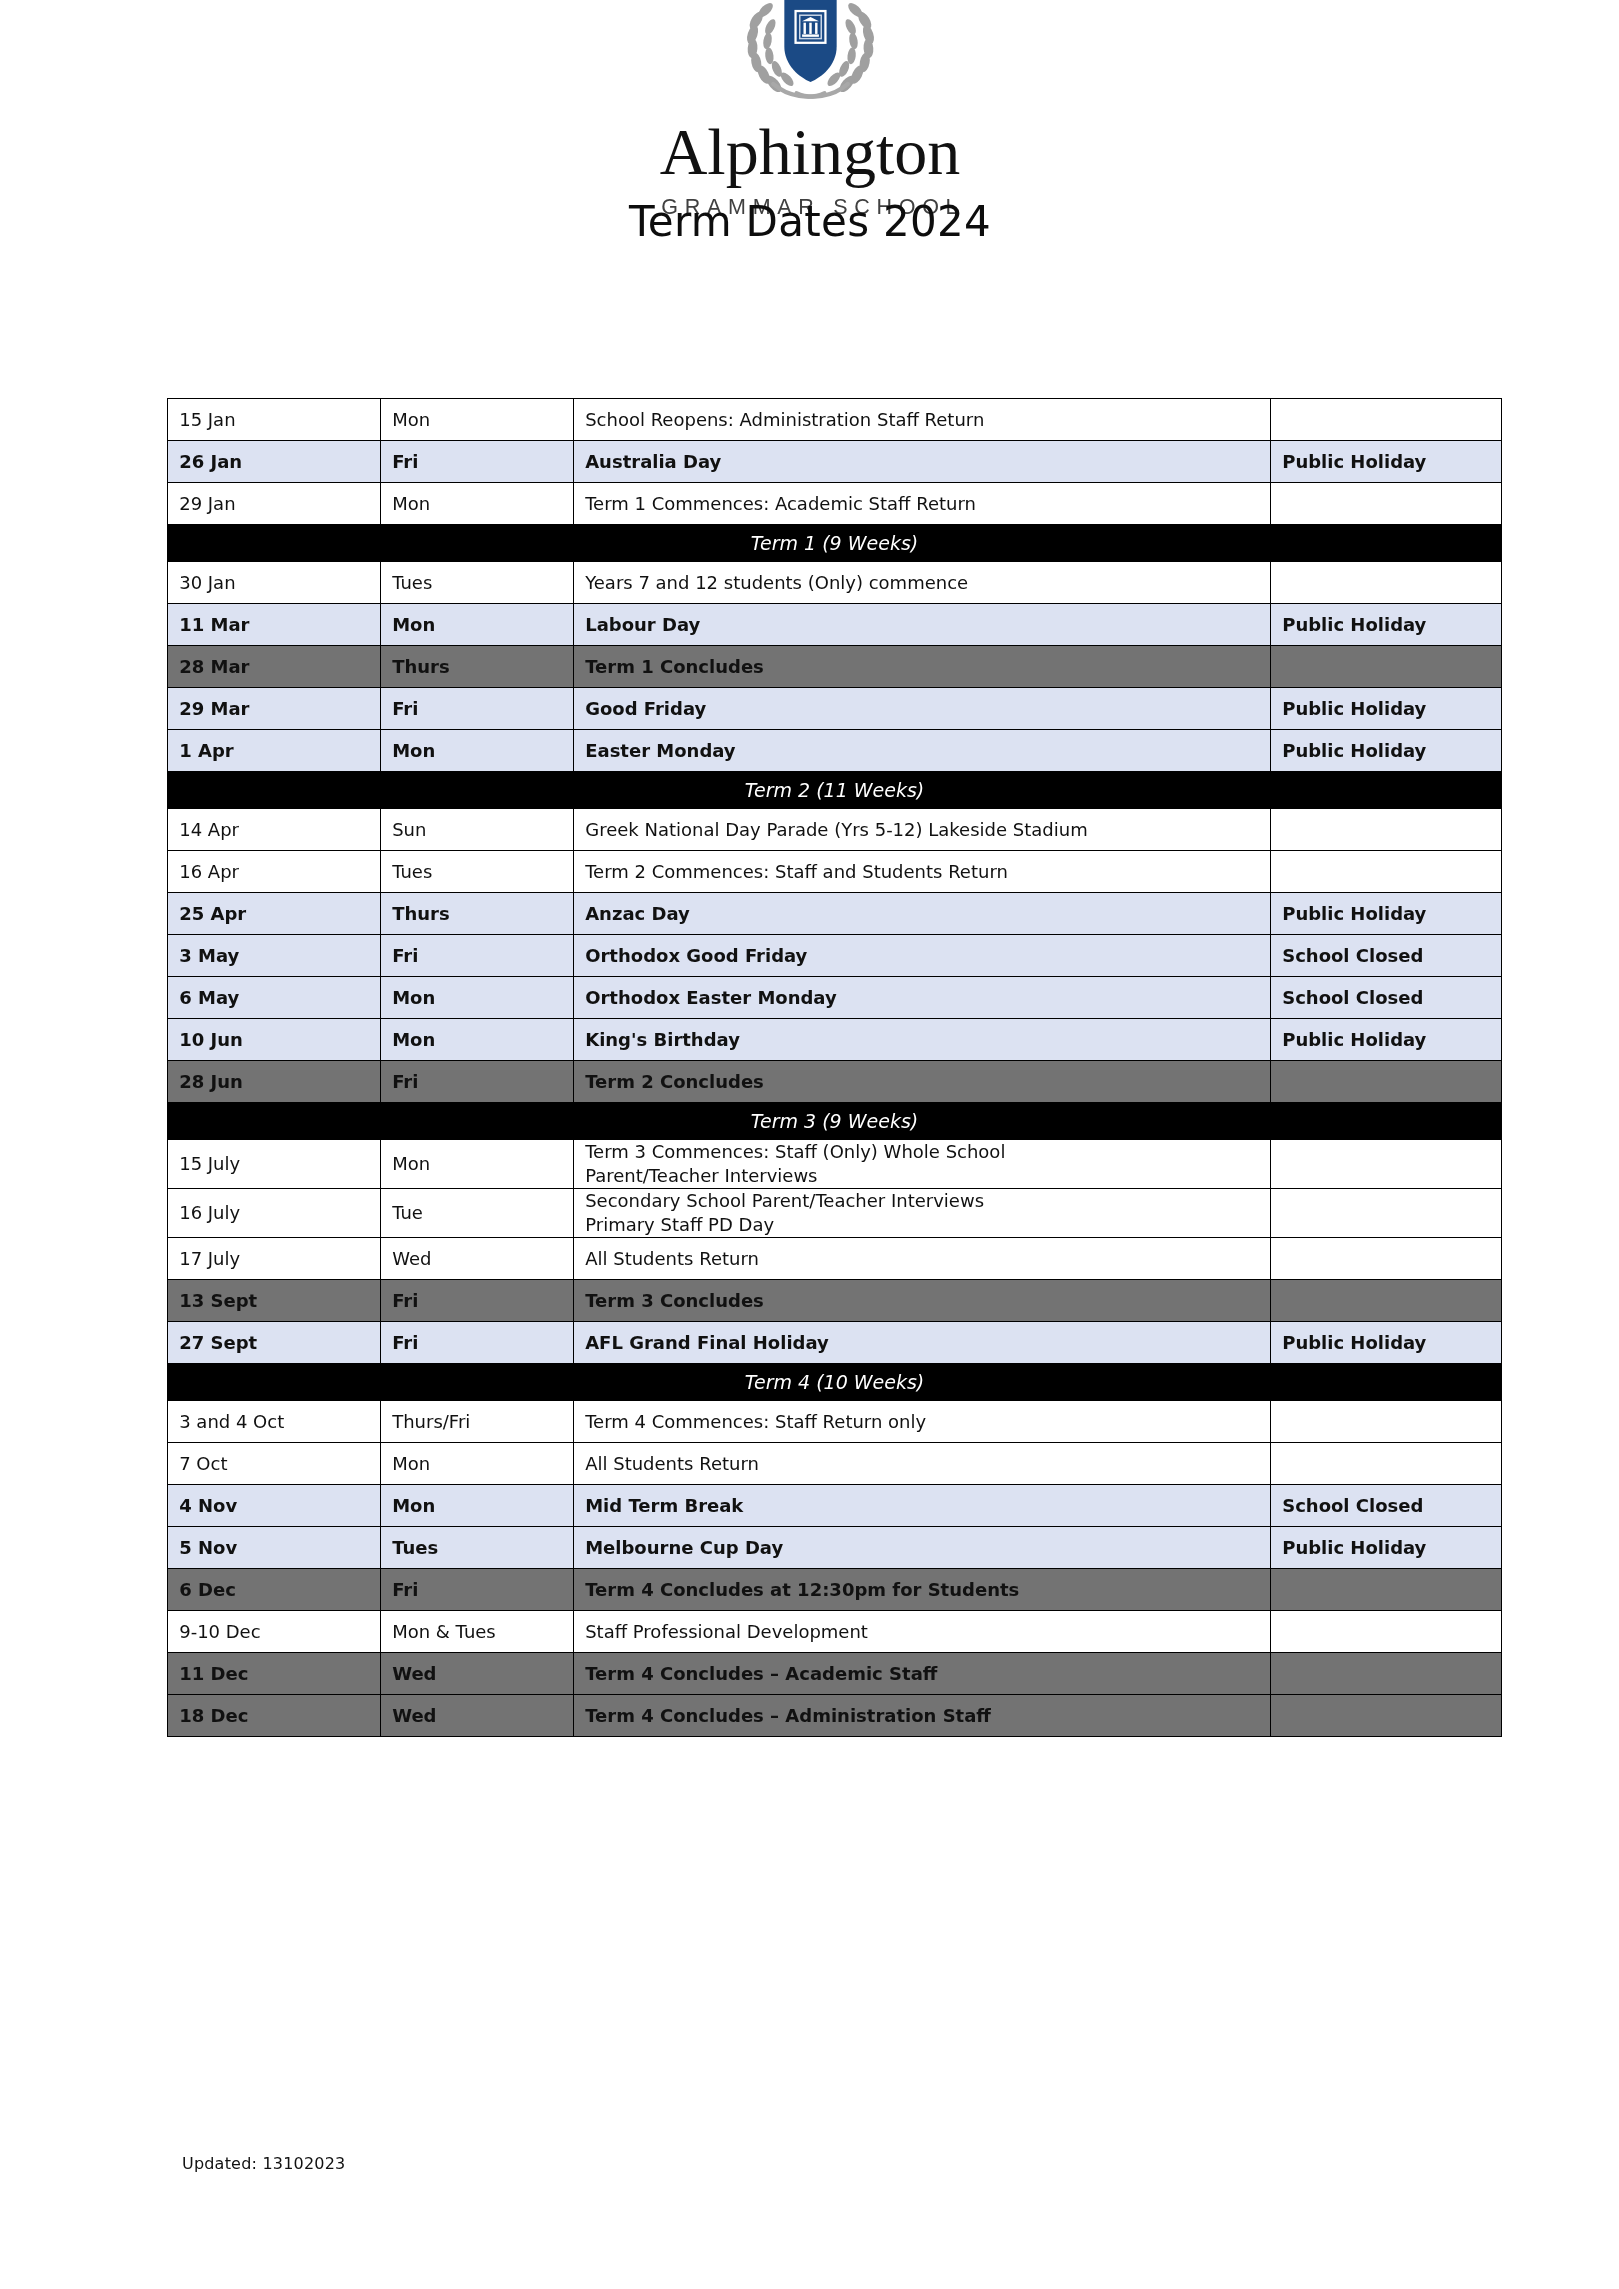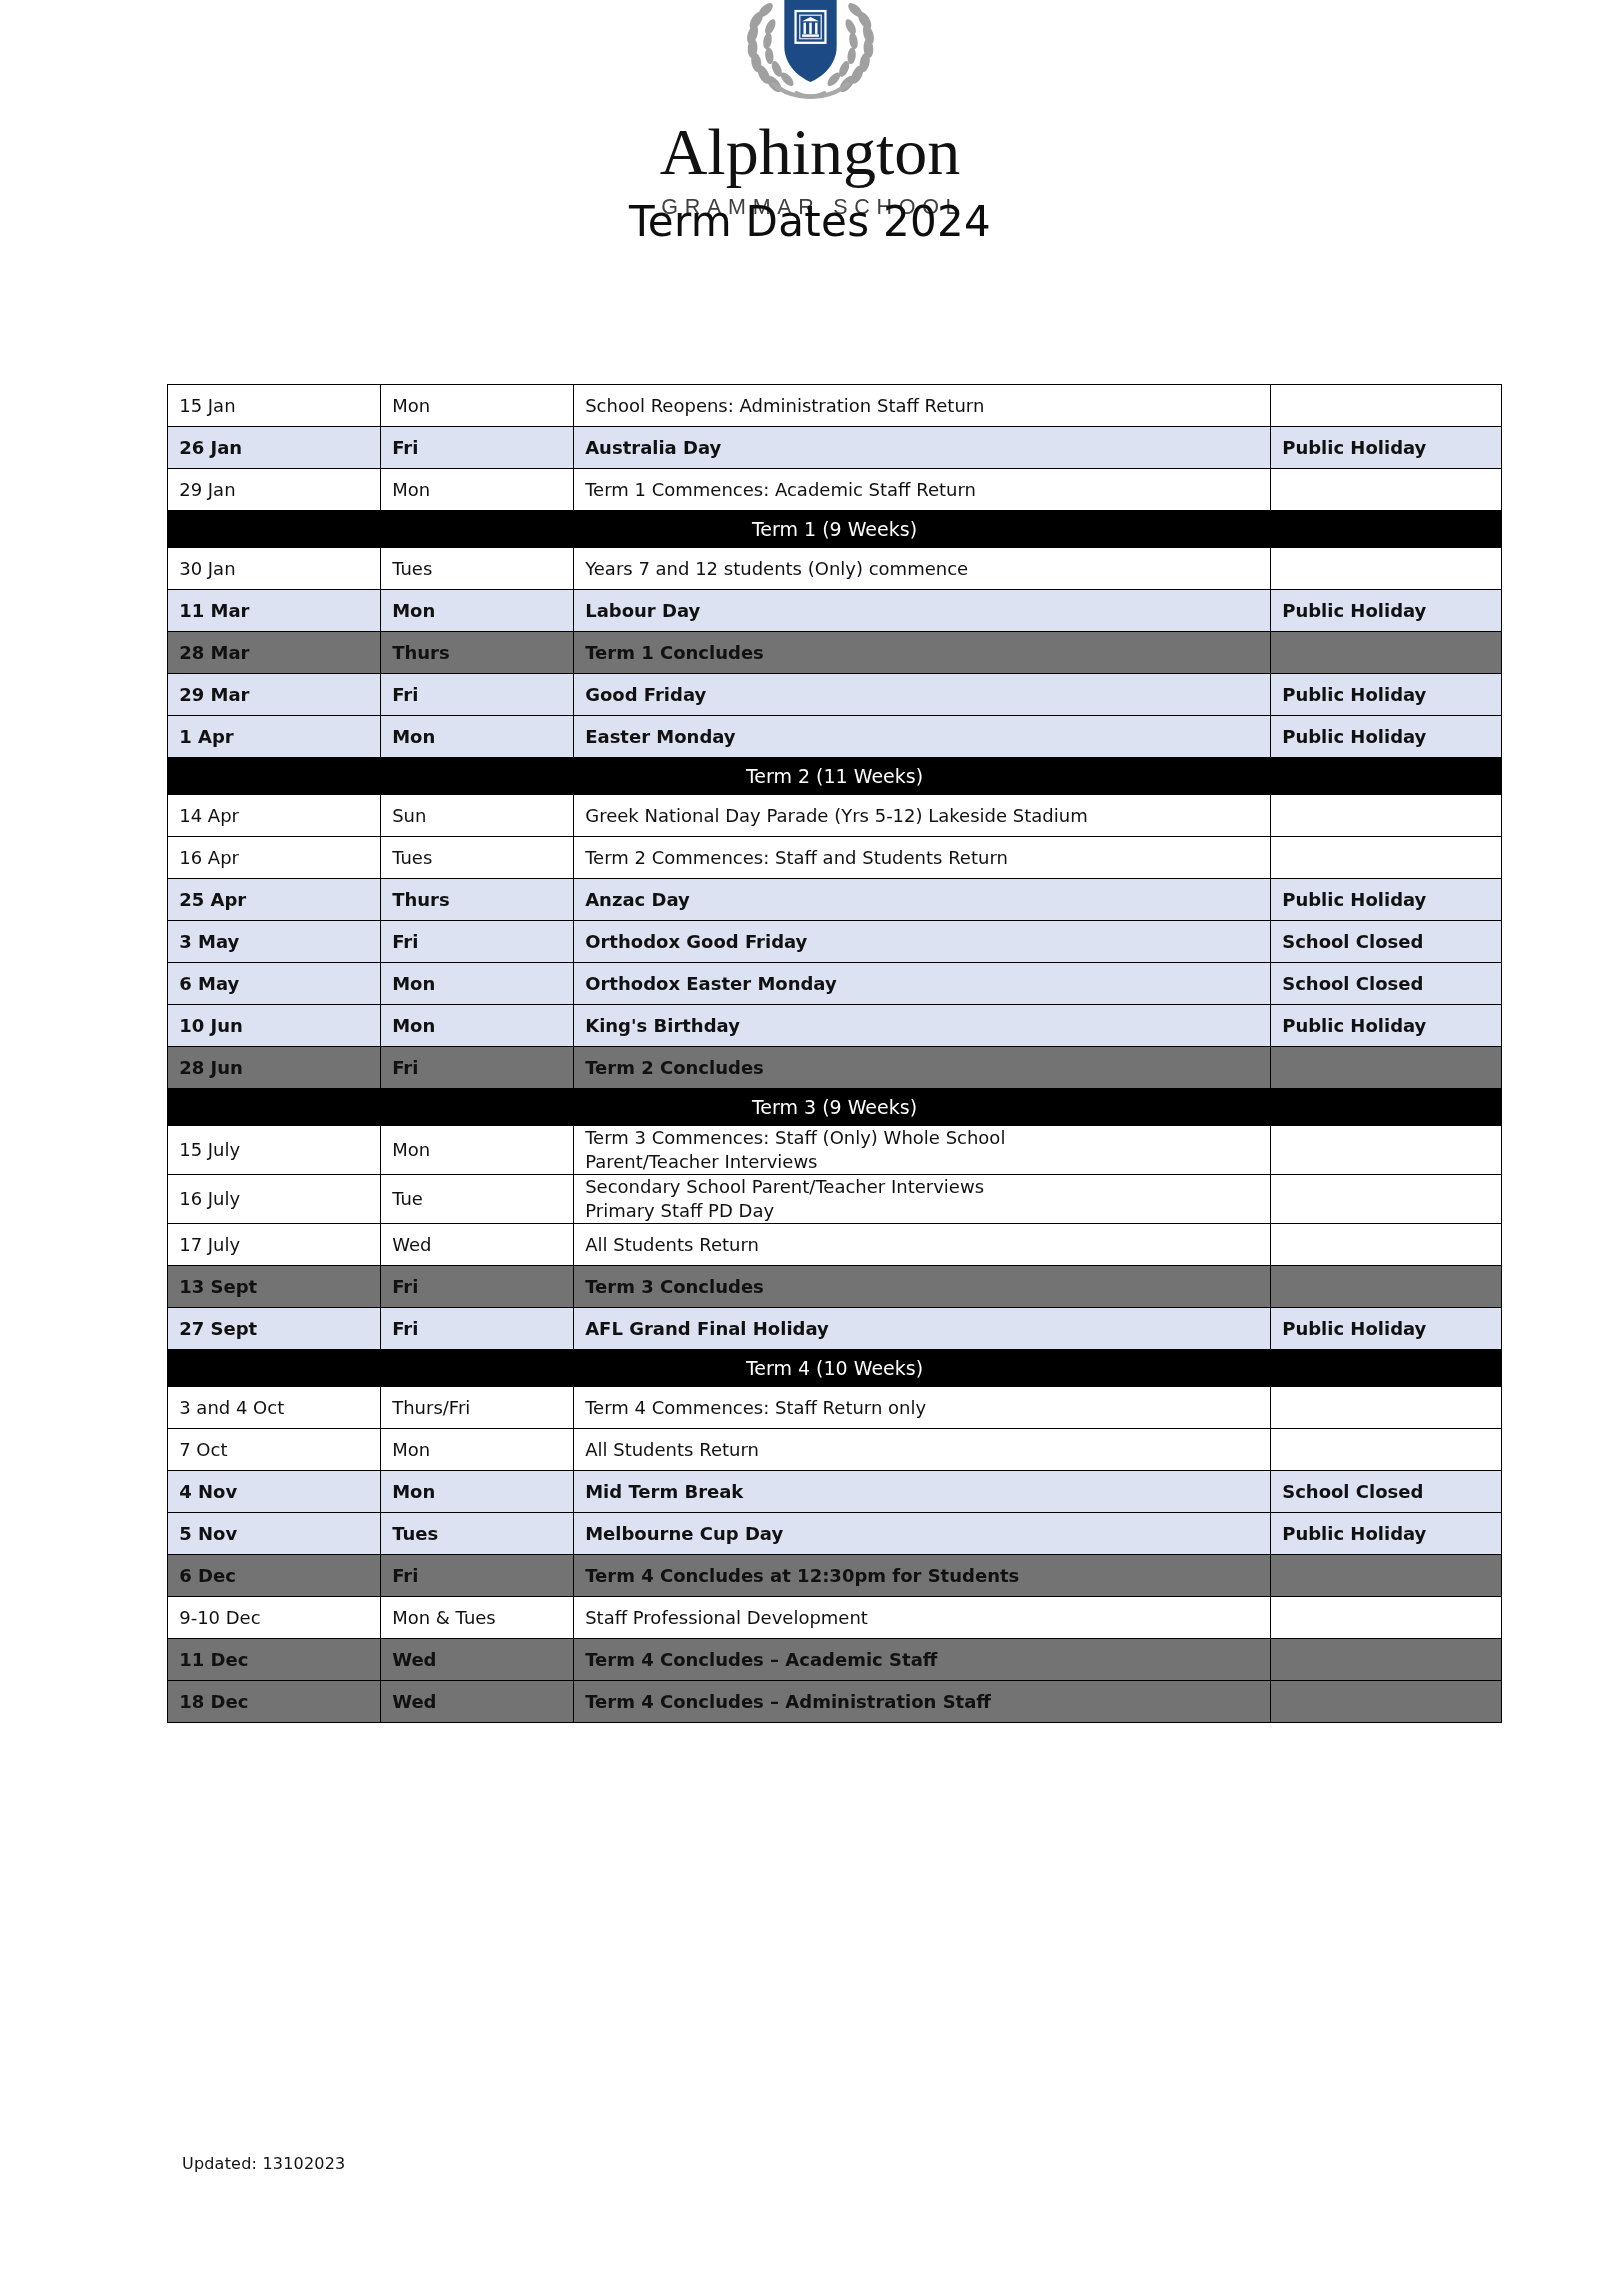--- a/index.html
+++ b/index.html
@@ -74,21 +74,21 @@
     letter-spacing: 0.3px;
     color: #0d0d0d;
     margin-top: 56px;
     font-weight: 400;
   }
 
   
   .table-wrap {
     position: absolute;
     left: 136px;
-    top: 384px;
+    top: 398px;
     width: 1334px;
     padding-left: 31px;
   }
   table.terms {
     border-collapse: collapse;
     table-layout: fixed;
     width: 1334px;
     border: 1.9px solid #000;
   }
   table.terms col.c-date { width: 213px; }
@@ -117,20 +117,21 @@
   tr.section td {
     background: #000000;
     color: #ffffff;
     text-align: center;
     font-weight: 400;
     font-size: 19px;
     height: 37px;
     padding: 0;
     border-left: 1.9px solid #000;
     border-right: 1.9px solid #000;
+    font-style: italic;
   }
 
   td.ev-small { font-size: 17px; }
   td.two-line {
     height: 64px;
     padding-top: 3.7px;
     padding-bottom: 3.7px;
   }
   td.two-line .ln { display: block; line-height: 1.33; }
 

